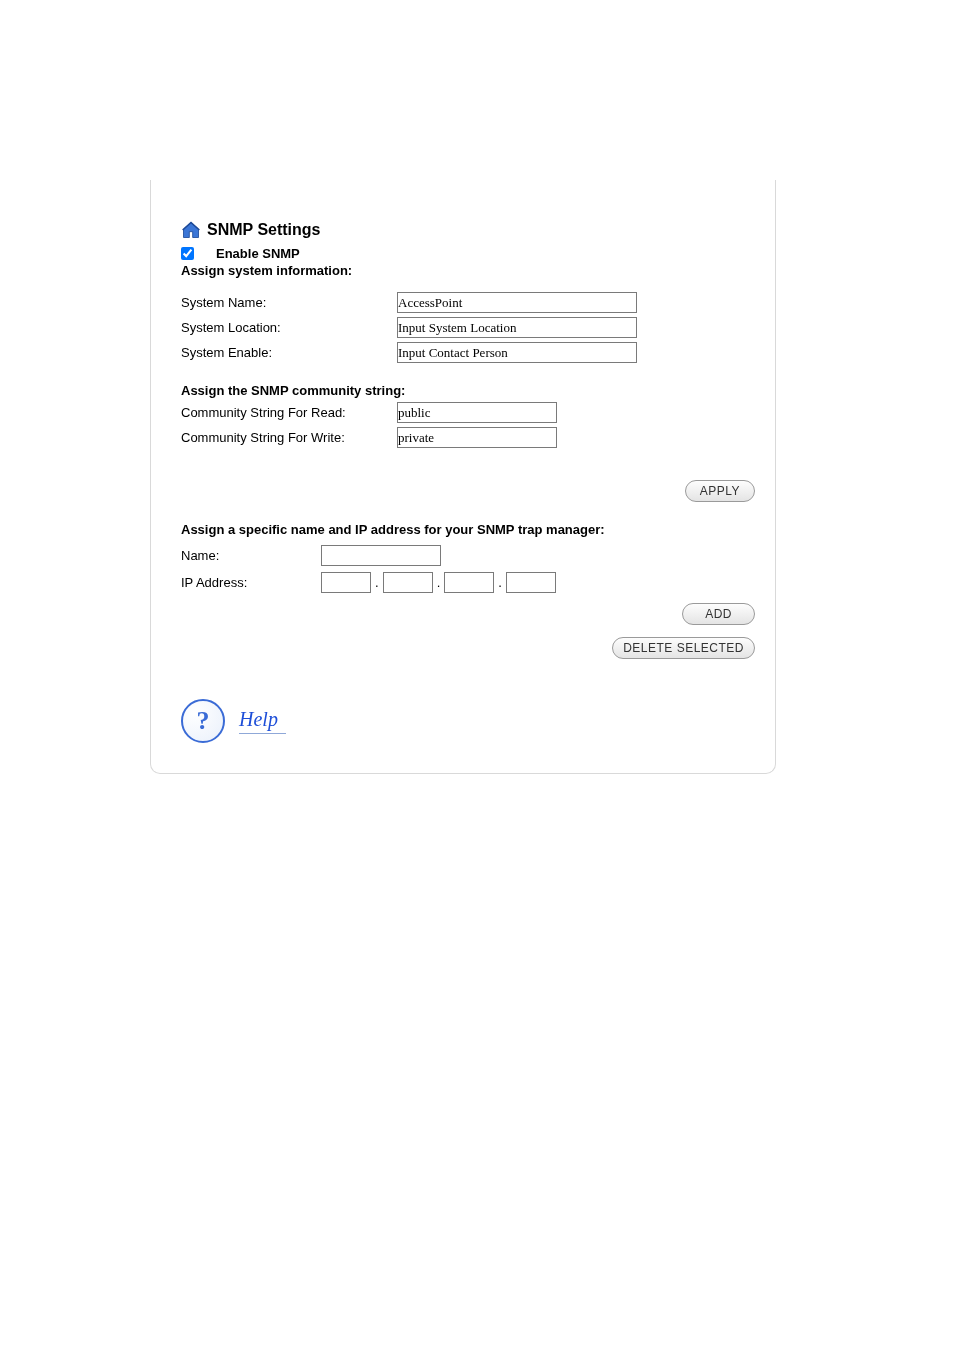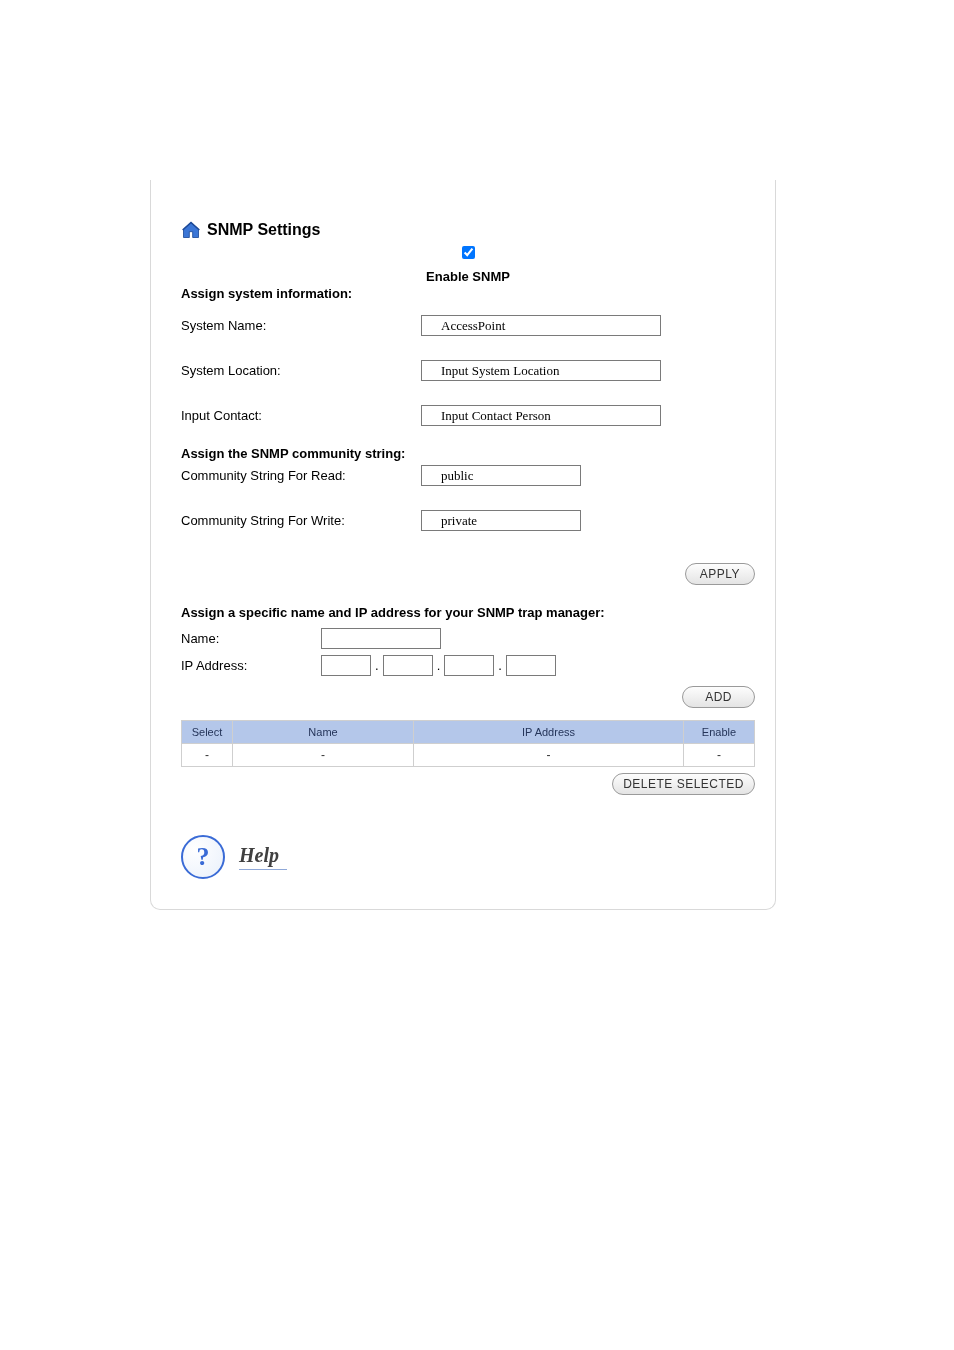--- a/index.html
+++ b/index.html
@@ -27,49 +27,47 @@
     margin-bottom: 6px;
   }
   .home-icon svg { width: 20px; height: 20px; display: block; }
   .page-title {
     font-size: 16px;
     font-weight: bold;
   }
   .enable-row {
     display: flex;
     align-items: center;
-    gap: 10px;
+    gap: 22px;
     margin-bottom: 0;
     font-weight: bold;
-    flex-direction: column;
   }
   .enable-row input { margin: 0; }
   .section-heading {
     font-weight: bold;
     margin: 2px 0 14px 0;
   }
   .form-grid {
     display: grid;
     grid-template-columns: 216px 240px;
     row-gap: 4px;
     align-items: center;
     margin-bottom: 20px;
-    gap: 24px;
   }
   .form-grid.short {
     grid-template-columns: 216px 160px;
     margin-bottom: 32px;
   }
   .form-grid label { font-size: 13px; }
   .txt {
     font-family: "Times New Roman", serif;
     font-size: 13px;
     height: 21px;
     border: 1px solid #7a7a7a;
-    padding: 1px 19px;
+    padding: 1px 0;
     width: 100%;
   }
   .apply-row, .add-row, .delete-row {
     display: flex;
     justify-content: flex-end;
     margin-bottom: 20px;
   }
   .add-row { margin-bottom: 12px; }
   .delete-row { margin-top: 6px; margin-bottom: 40px; }
   .pill-btn {
@@ -153,23 +151,23 @@
     justify-content: center;
     background: radial-gradient(circle at 30% 30%, #ffffff, #e9f0fb);
   }
   .help-icon span {
     color: #3a6bd6;
     font-size: 26px;
     font-weight: bold;
     font-family: Georgia, serif;
   }
   .help-text {
-    color: #404040;
+    color: #1d4ed8;
     font-style: italic;
-    font-weight: bold;
+    font-weight: normal;
     font-size: 20px;
     border-bottom: 1px solid #8fa8d8;
     padding: 0 8px 2px 0;
     font-family: Georgia, 'Times New Roman', serif;
   }
 </style>
 </head>
 <body>
 
 <div class="panel">
@@ -189,21 +187,21 @@
     <span>Enable SNMP</span>
   </div>
 
   <div class="section-heading">Assign system information:</div>
 
   <div class="form-grid">
     <label>System Name:</label>
     <input class="txt" type="text" value="AccessPoint" style="">
     <label>System Location:</label>
     <input class="txt" type="text" value="Input System Location" style="">
-    <label>Input Contact:</label>
+    <label>System Enable:</label>
     <input class="txt" type="text" value="Input Contact Person" style="">
   </div>
 
   <div class="section-heading" style="margin-bottom:4px">Assign the SNMP community string:</div>
 
   <div class="form-grid short">
     <label>Community String For Read:</label>
     <input class="txt" type="text" value="public" style="">
     <label>Community String For Write:</label>
     <input class="txt" type="text" value="private" style="">
@@ -227,38 +225,20 @@
       <input class="txt-ip" type="text" style="">
       <span class="dot">.</span>
       <input class="txt-ip" type="text" style="">
     </div>
   </div>
 
   <div class="add-row">
     <button class="pill-btn" style="padding:3px 22px">ADD</button>
   </div>
 
-  <table class="trap-table">
-    <thead>
-      <tr>
-        <th class="col-select">Select</th>
-        <th class="col-name">Name</th>
-        <th class="col-ip">IP Address</th>
-        <th class="col-enable">Enable</th>
-      </tr>
-    </thead>
-    <tbody>
-      <tr>
-        <td>-</td>
-        <td>-</td>
-        <td>-</td>
-        <td>-</td>
-      </tr>
-    </tbody>
-  </table>
 
   <div class="delete-row">
     <button class="pill-btn wide">DELETE SELECTED</button>
   </div>
 
   <div class="help-row">
     <div class="help-icon">
         <span>?</span>
       </div>
     <span class="help-text">Help</span>

